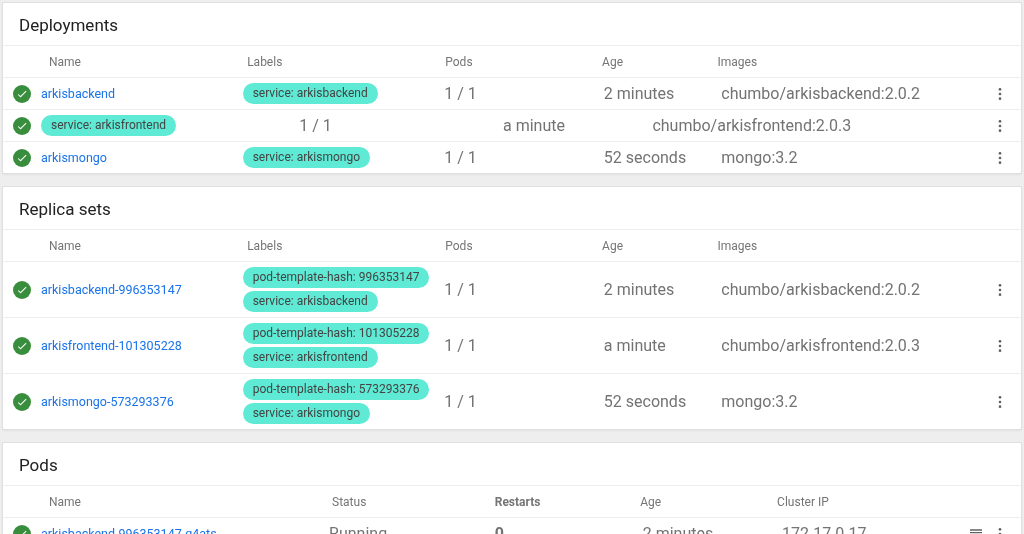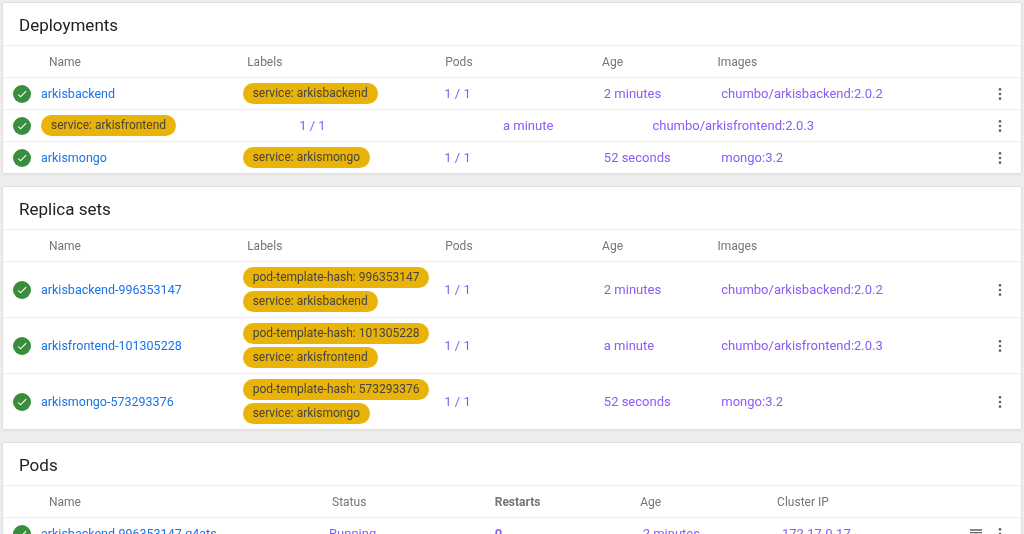--- a/index.html
+++ b/index.html
@@ -48,21 +48,21 @@
     .pods .col-status2 { flex: 0.9; }
     .pods .col-restarts { flex: 0.8; font-weight: bold; }
     .pods .col-age2 { flex: 0.75; }
     .pods .col-ip { flex: 1.0; }
     .link {
       color: #1a73e8;
       cursor: pointer;
       font-size: 12.5px;
     }
     .chip {
-      background: #eab308;
+      background: #5eead4;
       border-radius: 11px;
       padding: 3px 10px;
       font-size: 12px;
       color: #444;
       display: inline-block;
       line-height: 15px;
     }
     .check-icon {
       width: 18px; height: 18px;
       background: #388e3c;
@@ -70,21 +70,21 @@
       display: flex; align-items: center; justify-content: center;
     }
     .check-icon svg { width: 12px; height: 12px; }
     .kebab-icon, .lines-icon {
       width: 18px; height: 18px;
       display: flex; align-items: center; justify-content: center;
       cursor: pointer;
       color: #616161;
     }
     .kebab-icon svg, .lines-icon svg { width: 16px; height: 16px; }
-    .txt { color: #8b5cf6; font-size: 13px; }
+    .txt { color: #737373; font-size: 16px; }
   </style>
 </head>
 <body>
 
 <div class="card">
   <div class="card-title">Deployments</div>
   <div class="table">
     <div class="header-row">
       <div class="col-status"></div>
       <div class="col col-name">Name</div>

